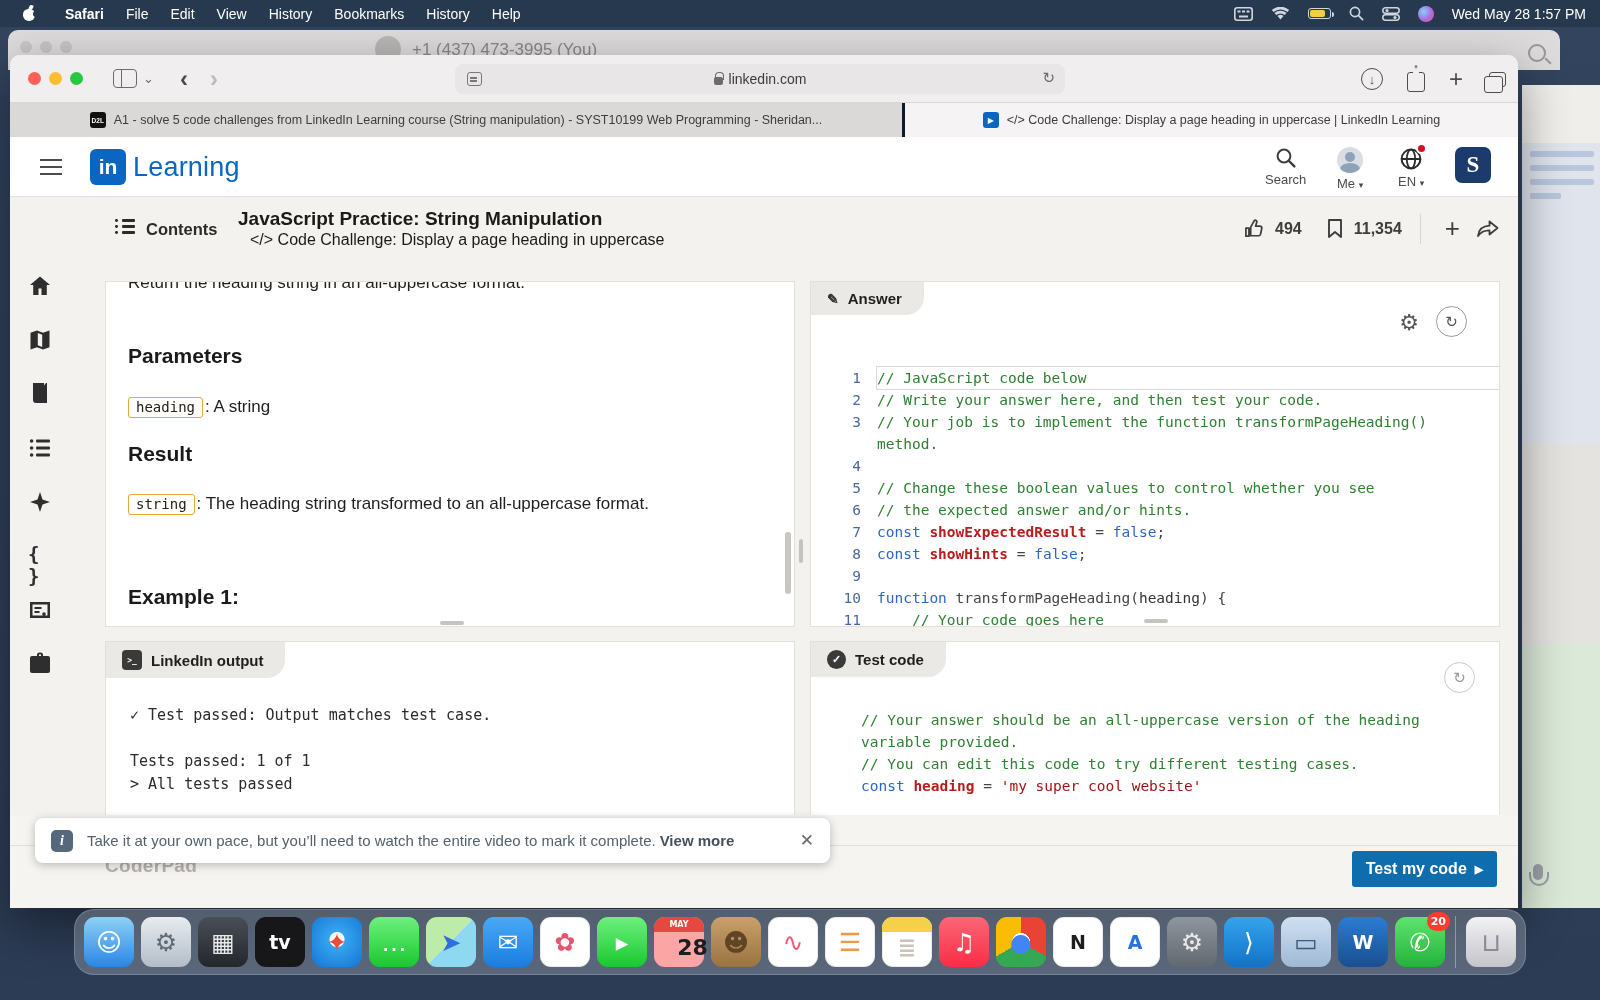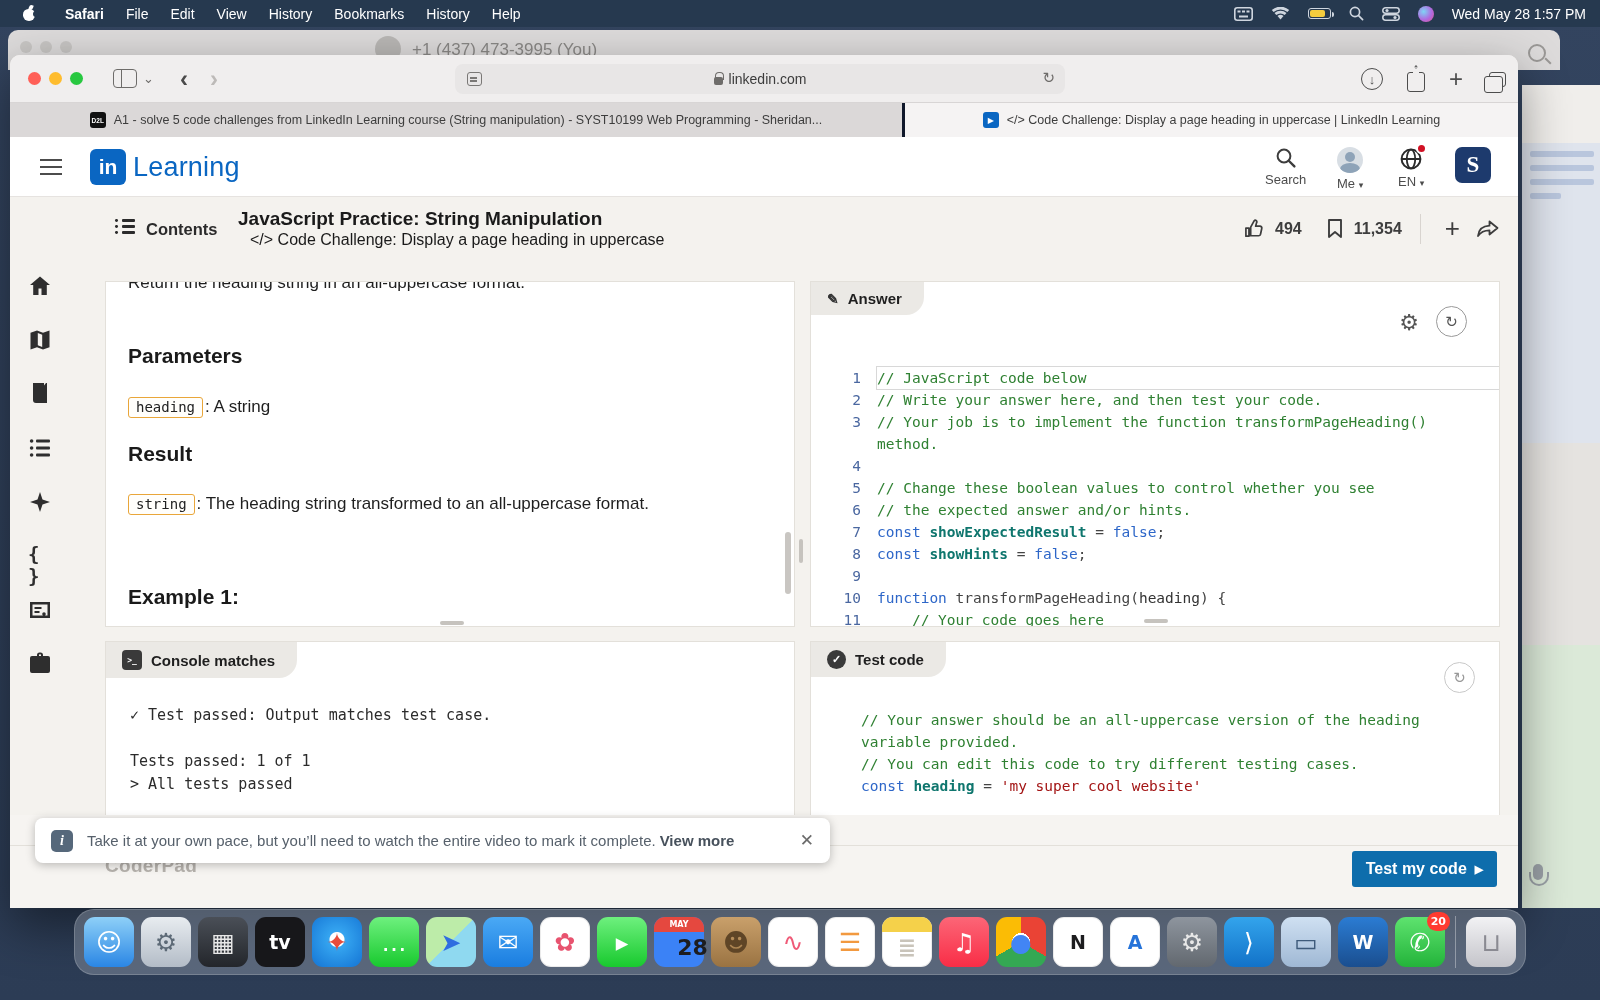--- a/index.html
+++ b/index.html
@@ -131,21 +131,21 @@
   .checkico { width:19px; height:19px; background:#3a3a3a; border-radius:50%; color:#fff; font-size:11px; display:flex; align-items:center; justify-content:center; }
   .gear { position:absolute; font-size:22px; color:#555; }
   .resetbtn { position:absolute; width:31px; height:31px; border:1.5px solid #9a9a9a; border-radius:50%; color:#555; font-size:15px; display:flex; align-items:center; justify-content:center; background:#fff; }
 
   
   .codearea { position:absolute; left:0; width:688px; font-family:"DejaVu Sans Mono",monospace; font-size:14.5px; }
   .code-row { display:flex; min-height:22px; line-height:22px; }
   .code-row .ln { flex:none; width:66px; text-align:right; padding-right:16px; color:#4a67a0; }
   .code-row .ct { flex:1; white-space:pre-wrap; word-break:break-word; padding-right:8px; }
   .code-row.hl .ct { outline:1px solid #d8d8d8; background:#fff; }
-  .com { color:#2f8132; } .kw { color:#2d66c8; } .var { color:#0f766e; font-weight:bold; }
+  .com { color:#2f8132; } .kw { color:#2d66c8; } .var { color:#b91c1c; font-weight:bold; }
   .op { color:#444; } .str { color:#a31515; } .fn { color:#444; } .arg { color:#333; }
   .noln .code-row .ln { width:50px; }
 
   .con-lines { position:absolute; left:24px; top:62px; font-family:"DejaVu Sans Mono",monospace; font-size:15px; color:#2b2b2b; line-height:23px; white-space:pre; }
 
   
   .grip { position:absolute; width:24px; height:4px; background:#c6c3be; border-radius:2px; }
   .vgrip { position:absolute; width:4px; height:24px; background:#c6c3be; border-radius:2px; }
 
   
@@ -438,21 +438,21 @@
   </div>
 
   <span class="grip" style="left:430px; top:566px;"></span>
   <span class="grip" style="left:1134px; top:564px;"></span>
   <span class="grip" style="left:1134px; top:590px;"></span>
   <span class="vgrip" style="left:789px; top:484px;"></span>
 
   <div class="panel con-panel">
     <span class="pill">
       <span class="termico">&gt;_</span>
-      <span>Console matches</span>
+      <span>LinkedIn output</span>
     </span>
     <div class="con-lines" id="console-lines"><div>✓ Test passed: Output matches test case.</div><div>&nbsp;</div><div>Tests passed: 1 of 1</div><div>&gt; All tests passed</div></div>
   </div>
 
   <div class="panel test-panel">
     <span class="pill">
       <span class="checkico">✓</span>
       <span>Test code</span>
     </span>
     <span class="resetbtn" style="right:24px; top:20px; border-color:#c9c9c9; color:#999;">↻</span>
@@ -513,21 +513,21 @@
     </div>
     <div class="dockicon" style="background: linear-gradient(rgb(74, 169, 245), rgb(26, 125, 224)); color: rgb(255, 255, 255);">
       <span class="glyphwrap">✉</span>
     </div>
     <div class="dockicon" style="background: rgb(255, 255, 255); color: rgb(232, 83, 111); box-shadow: rgba(0, 0, 0, 0.08) 0px 0px 0px 1px inset;">
       <span class="glyphwrap">✿</span>
     </div>
     <div class="dockicon" style="background: linear-gradient(rgb(110, 240, 126), rgb(24, 201, 46)); color: rgb(255, 255, 255);">
       <span class="glyphwrap">▸</span>
     </div>
-    <div class="dockicon hastop" style="background: #3b82f6; color: rgb(29, 29, 31); padding-left: 27px;">
+    <div class="dockicon hastop" style="background: #fca5a5; color: rgb(29, 29, 31); padding-left: 27px;">
       <span class="topbar" style="background: rgb(229, 72, 63);">MAY</span>
       <span class="glyphwrap">28</span>
     </div>
     <div class="dockicon" style="background: linear-gradient(rgb(201, 160, 107), rgb(154, 115, 66)); color: rgb(95, 69, 38);">
       <span class="glyphwrap">☻</span>
     </div>
     <div class="dockicon" style="background: rgb(255, 255, 255); color: rgb(239, 90, 119); box-shadow: rgba(0, 0, 0, 0.08) 0px 0px 0px 1px inset;">
       <span class="glyphwrap">∿</span>
     </div>
     <div class="dockicon" style="background: rgb(255, 255, 255); color: rgb(242, 153, 63); box-shadow: rgba(0, 0, 0, 0.08) 0px 0px 0px 1px inset;">

